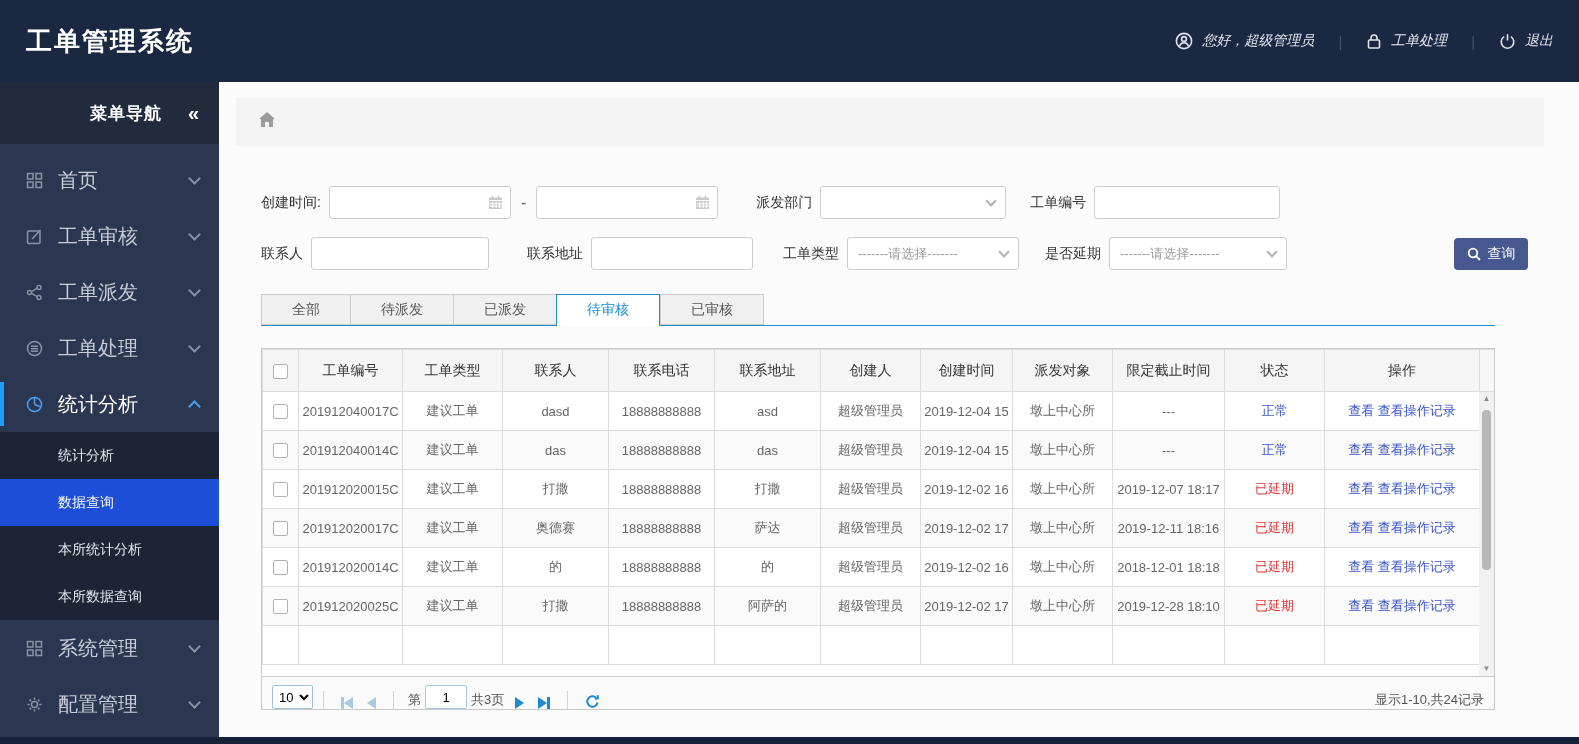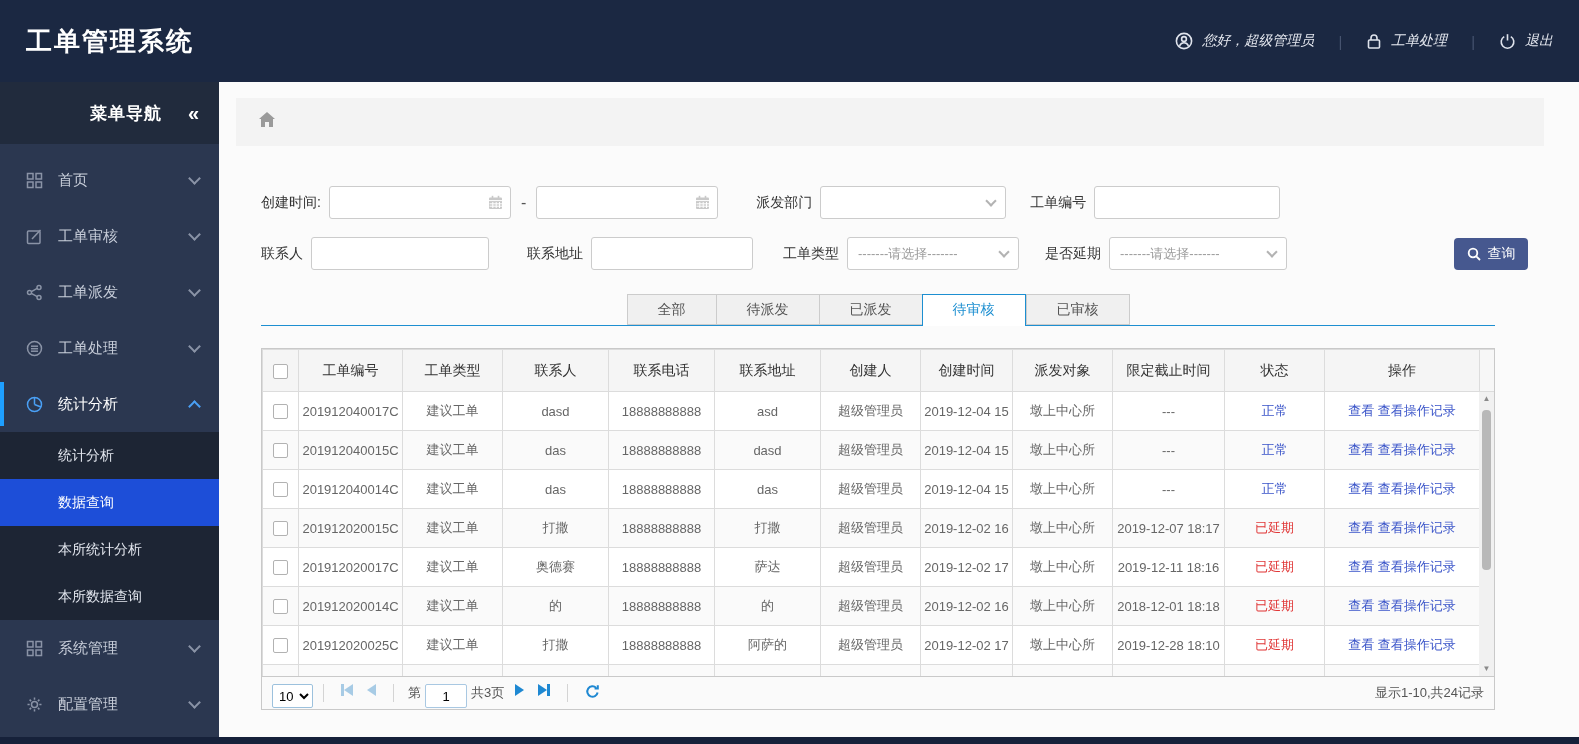--- a/index.html
+++ b/index.html
@@ -22,21 +22,21 @@
   .shell { flex:1 1 auto; display:flex; min-height:0; }
 
   
   .sidebar { width:219px; flex:0 0 219px; background:#2b3750; display:flex; flex-direction:column; }
   .nav-head { height:62px; background:#212b3d; color:#fff; display:flex; align-items:center;
               justify-content:flex-end; padding:0 22px; gap:26px; }
   .nav-head-title { font-size:17px; font-weight:bold; letter-spacing:1px; }
   .collapse { color:#fff; font-size:20px; font-weight:bold; cursor:pointer; letter-spacing:-2px; }
   .menu { padding-top:8px; }
   .mitem { height:56px; display:flex; align-items:center; padding:0 20px 0 24px;
-           color:#c7cdd9; font-size:15px; cursor:pointer; position:relative; }
+           color:#c7cdd9; font-size:20px; cursor:pointer; position:relative; }
   .mitem .micon { width:20px; display:inline-flex; justify-content:center; margin-right:14px; }
   .mitem .micon svg { stroke:#8a93a6; fill:none; stroke-width:1.5; }
   .mitem .mlabel { flex:1; }
   .chev { width:9px; height:9px; border-right:2px solid #8a93a6; border-bottom:2px solid #8a93a6;
           transform:rotate(45deg); margin-top:-4px; }
   .chev.up { transform:rotate(-135deg); margin-top:4px; border-color:#4aa0f5; }
   .mitem.active { color:#fff; }
   .mitem.active .micon svg { stroke:#4aa0f5; }
   .mitem.active::before { content:""; position:absolute; left:0; top:6px; bottom:6px; width:4px; background:#1e9fff; }
   .submenu { background:#1d2534; }
@@ -61,21 +61,21 @@
   .sel { height:33px; border:1px solid #ccc; border-radius:3px; background:#fff; display:flex;
          align-items:center; justify-content:space-between; padding:0 10px; font-size:13px;
          color:#9a9a9a; cursor:pointer; }
   .sel .chev { border-color:#b3b3b3; width:8px; height:8px; }
   .btn-search { margin-left:auto; margin-right:16px; height:32px; min-width:74px; background:#46588f;
                 border:none; border-radius:4px; color:#fff; font-size:14px; display:flex;
                 align-items:center; justify-content:center; gap:7px; cursor:pointer; font-family:inherit; }
   .btn-search svg { stroke:#fff; fill:none; stroke-width:1.8; }
 
   
-  .tabs { margin:24px 0 0 25px; width:1234px; display:flex; border-bottom:1px solid #1d8fd1;justify-content:center; }
+  .tabs { margin:24px 0 0 25px; width:1234px; display:flex; border-bottom:1px solid #1d8fd1; }
   .tab { height:31px; padding:0 30px; display:flex; align-items:center; font-size:14px; color:#555;
          background:#f0f0f0; border:1px solid #ccc; border-right:none; cursor:pointer; }
   .tab:last-of-type { border-right:1px solid #ccc; }
   .tab.active { background:#fff; color:#1d8fd1; border:1px solid #1d8fd1; position:relative; }
   .tab.active::after { content:""; position:absolute; left:0; right:0; bottom:-2px; height:3px; background:#fff; }
 
   
   .table-card { margin:22px 0 0 25px; width:1234px; border:1px solid #c9c9c9; background:#fff; }
   .tbl-viewport { height:327px; overflow:hidden; position:relative; }
   table { border-collapse:collapse; table-layout:fixed; width:1232px; }
@@ -96,21 +96,21 @@
   .lnk + .lnk { margin-left:0; }
   .sb-col { background:#f7f7f7; }
   
   .vscroll { position:absolute; top:43px; right:0; bottom:0; width:15px; background:#f1f1f1;
              display:flex; flex-direction:column; align-items:center; }
   .vs-arrow { color:#8a8a8a; font-size:8px; line-height:14px; height:14px; }
   .vs-thumb { width:9px; height:160px; background:#b8b8b8; border-radius:4px; margin-top:4px; }
 
   
   .pager { height:33px; border-top:1px solid #c9c9c9; background:#fafafa; display:flex;
-           align-items:flex-start; padding:7px 10px; font-size:13px; color:#555; }
+           align-items:flex-end; padding:0 10px; font-size:13px; color:#555; }
   .pg-size { height:24px; border:1px solid #9cc1dd; border-radius:2px; background:#fff;
              font-size:13px; font-family:inherit; padding:0 2px; }
   .pg-sep { width:1px; height:18px; background:#d4d4d4; margin:0 10px; }
   .pg-btn { display:inline-flex; align-items:center; margin:0 7px; cursor:pointer; }
   .tri-l { width:0; height:0; border-top:6px solid transparent; border-bottom:6px solid transparent;
            border-right:9px solid #1e88d2; }
   .tri-r { width:0; height:0; border-top:6px solid transparent; border-bottom:6px solid transparent;
            border-left:9px solid #1e88d2; }
   .bar { width:3px; height:12px; background:#1e88d2; }
   .pg-btn.disabled .tri-l { border-right-color:#a7cbe5; }
@@ -397,38 +397,20 @@
     <td>---</td>
     <td><span class="st-blue">正常</span></td>
     <td>
       <a class="lnk">查看</a>
       <a class="lnk">查看操作记录</a>
     </td>
                 <td class="sb-col"></td>
               </tr>
               <tr>
                 <td><span class="cb"></span></td>
-                <td>201912040015C</td>
-    <td>建议工单</td>
-    <td>das</td>
-    <td>18888888888</td>
-    <td>dasd</td>
-    <td>超级管理员</td>
-    <td>2019-12-04 15</td>
-    <td>墩上中心所</td>
-    <td>---</td>
-    <td><span class="st-blue">正常</span></td>
-    <td>
-      <a class="lnk">查看</a>
-      <a class="lnk">查看操作记录</a>
-    </td>
-                <td class="sb-col"></td>
-              </tr>
-              <tr>
-                <td><span class="cb"></span></td>
                 <td>201912040014C</td>
     <td>建议工单</td>
     <td>das</td>
     <td>18888888888</td>
     <td>das</td>
     <td>超级管理员</td>
     <td>2019-12-04 15</td>
     <td>墩上中心所</td>
     <td>---</td>
     <td><span class="st-blue">正常</span></td>

